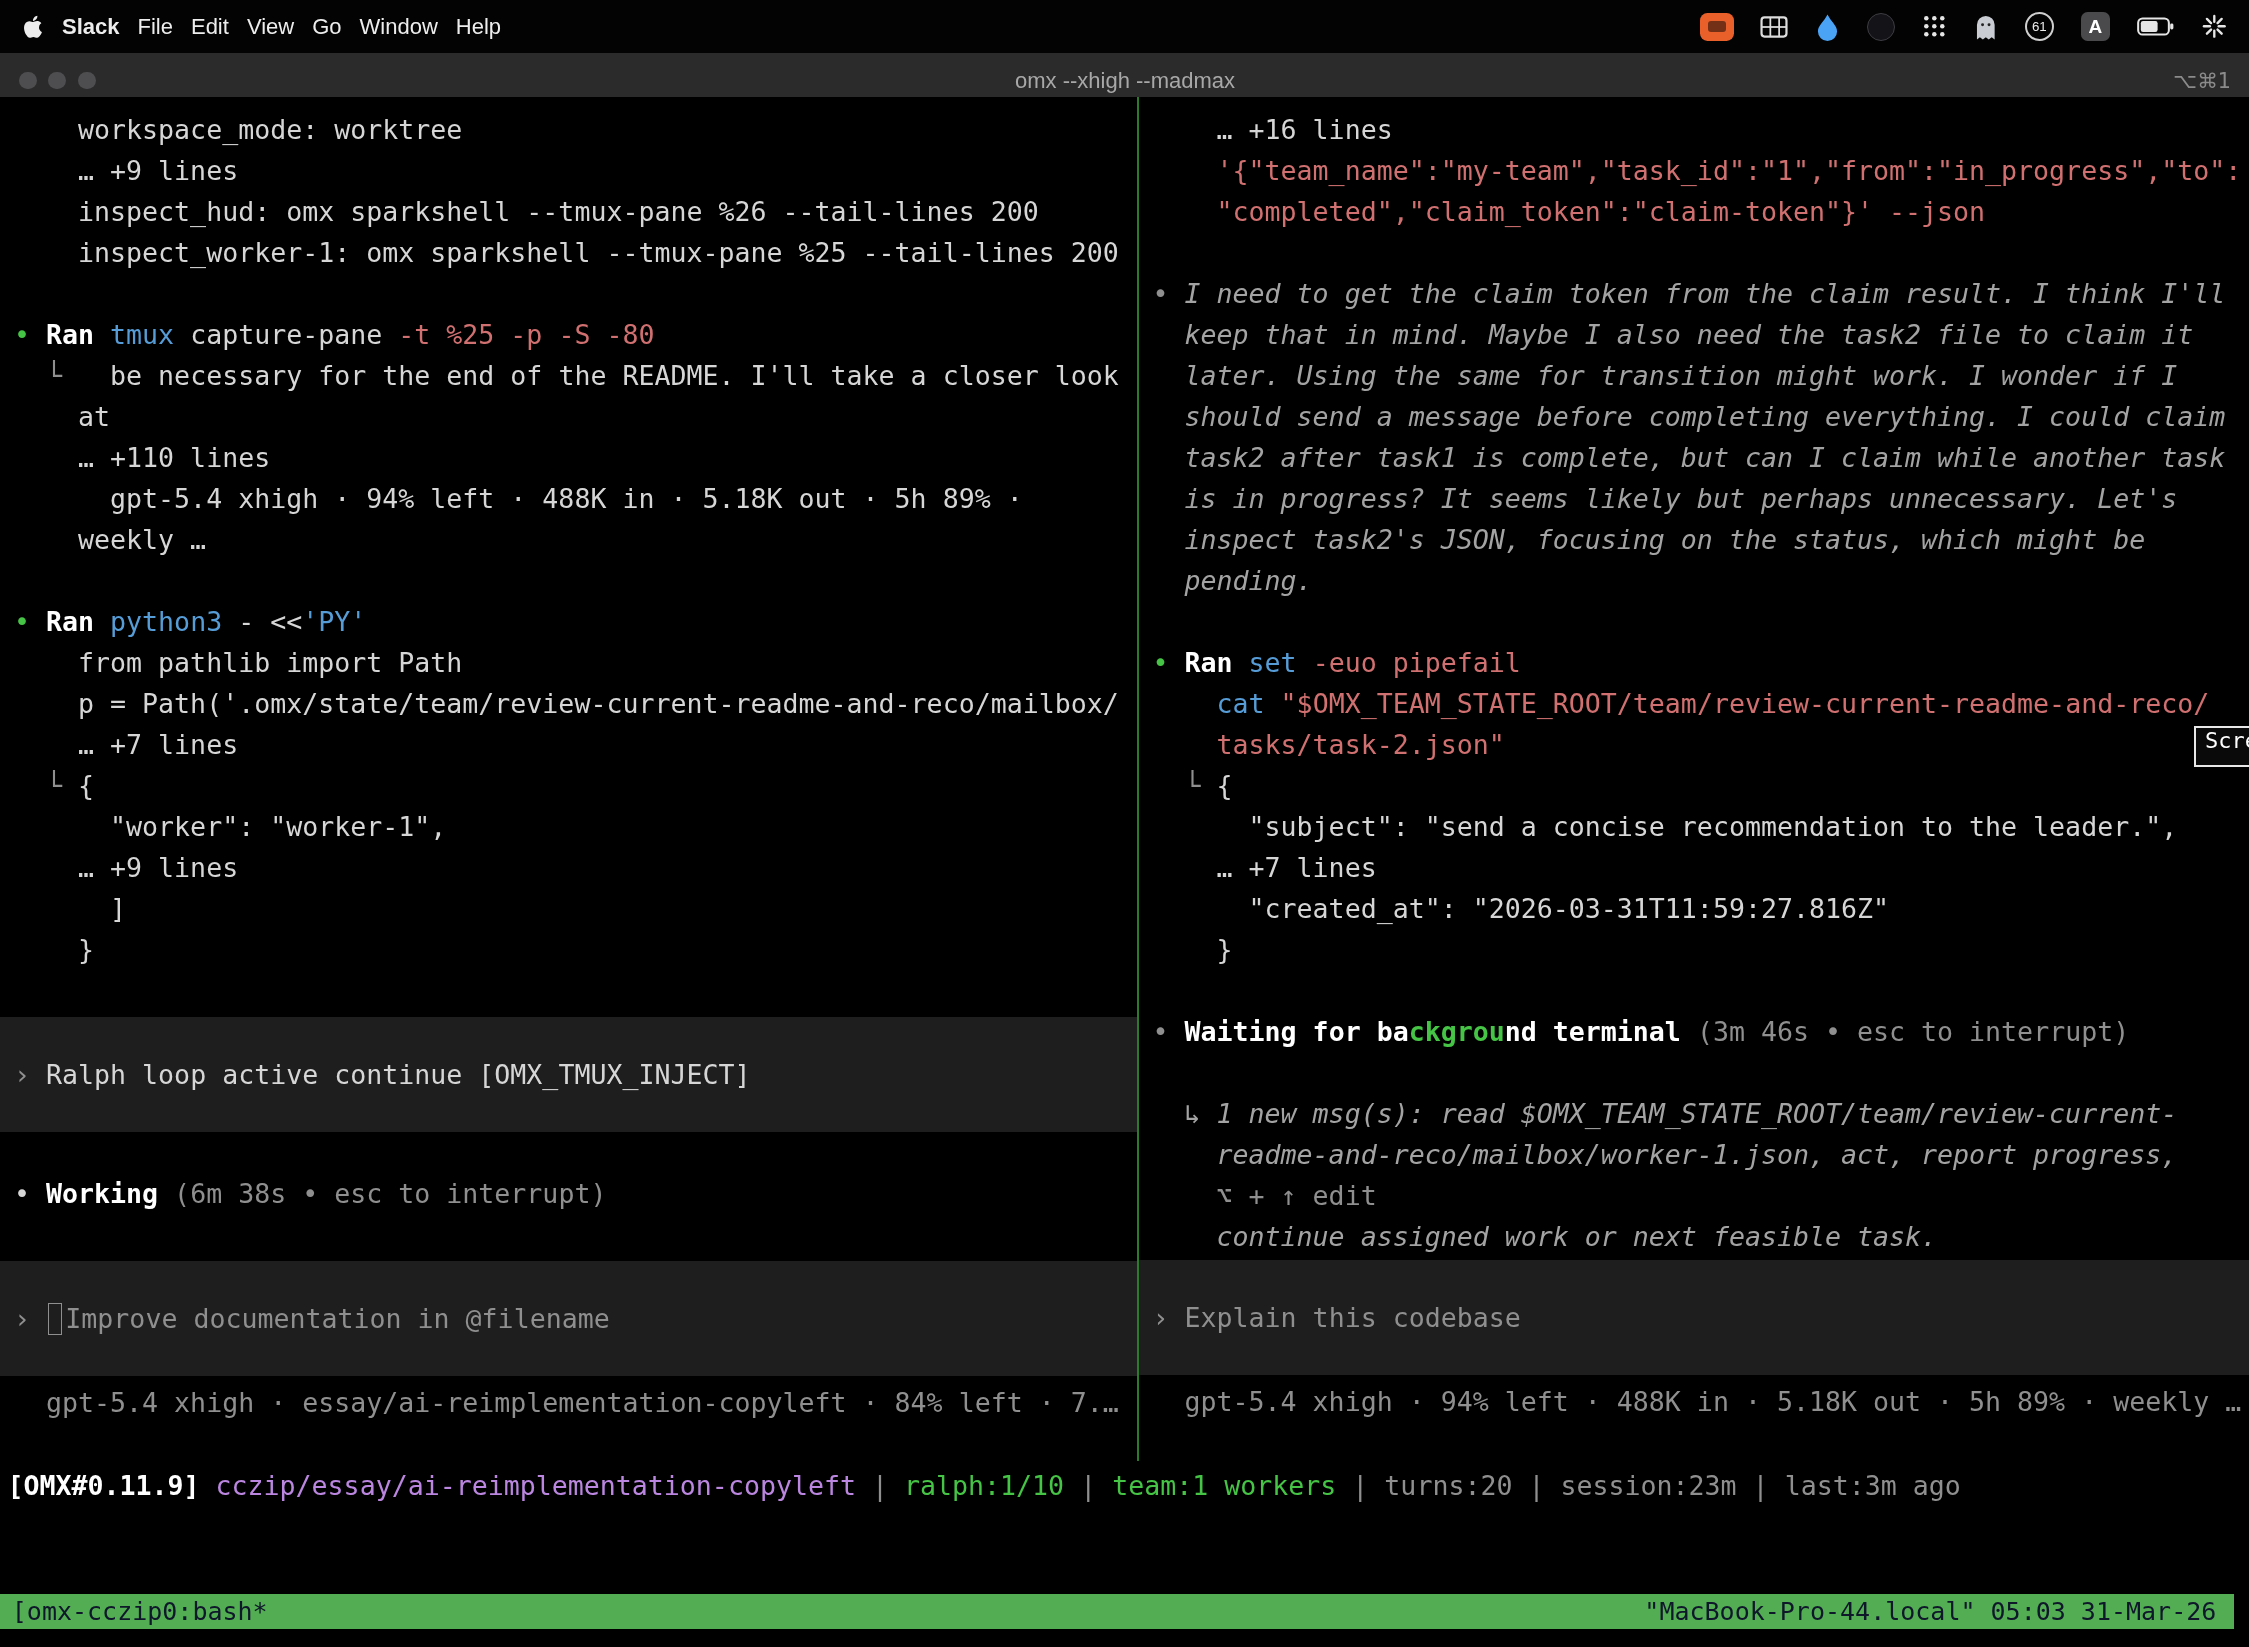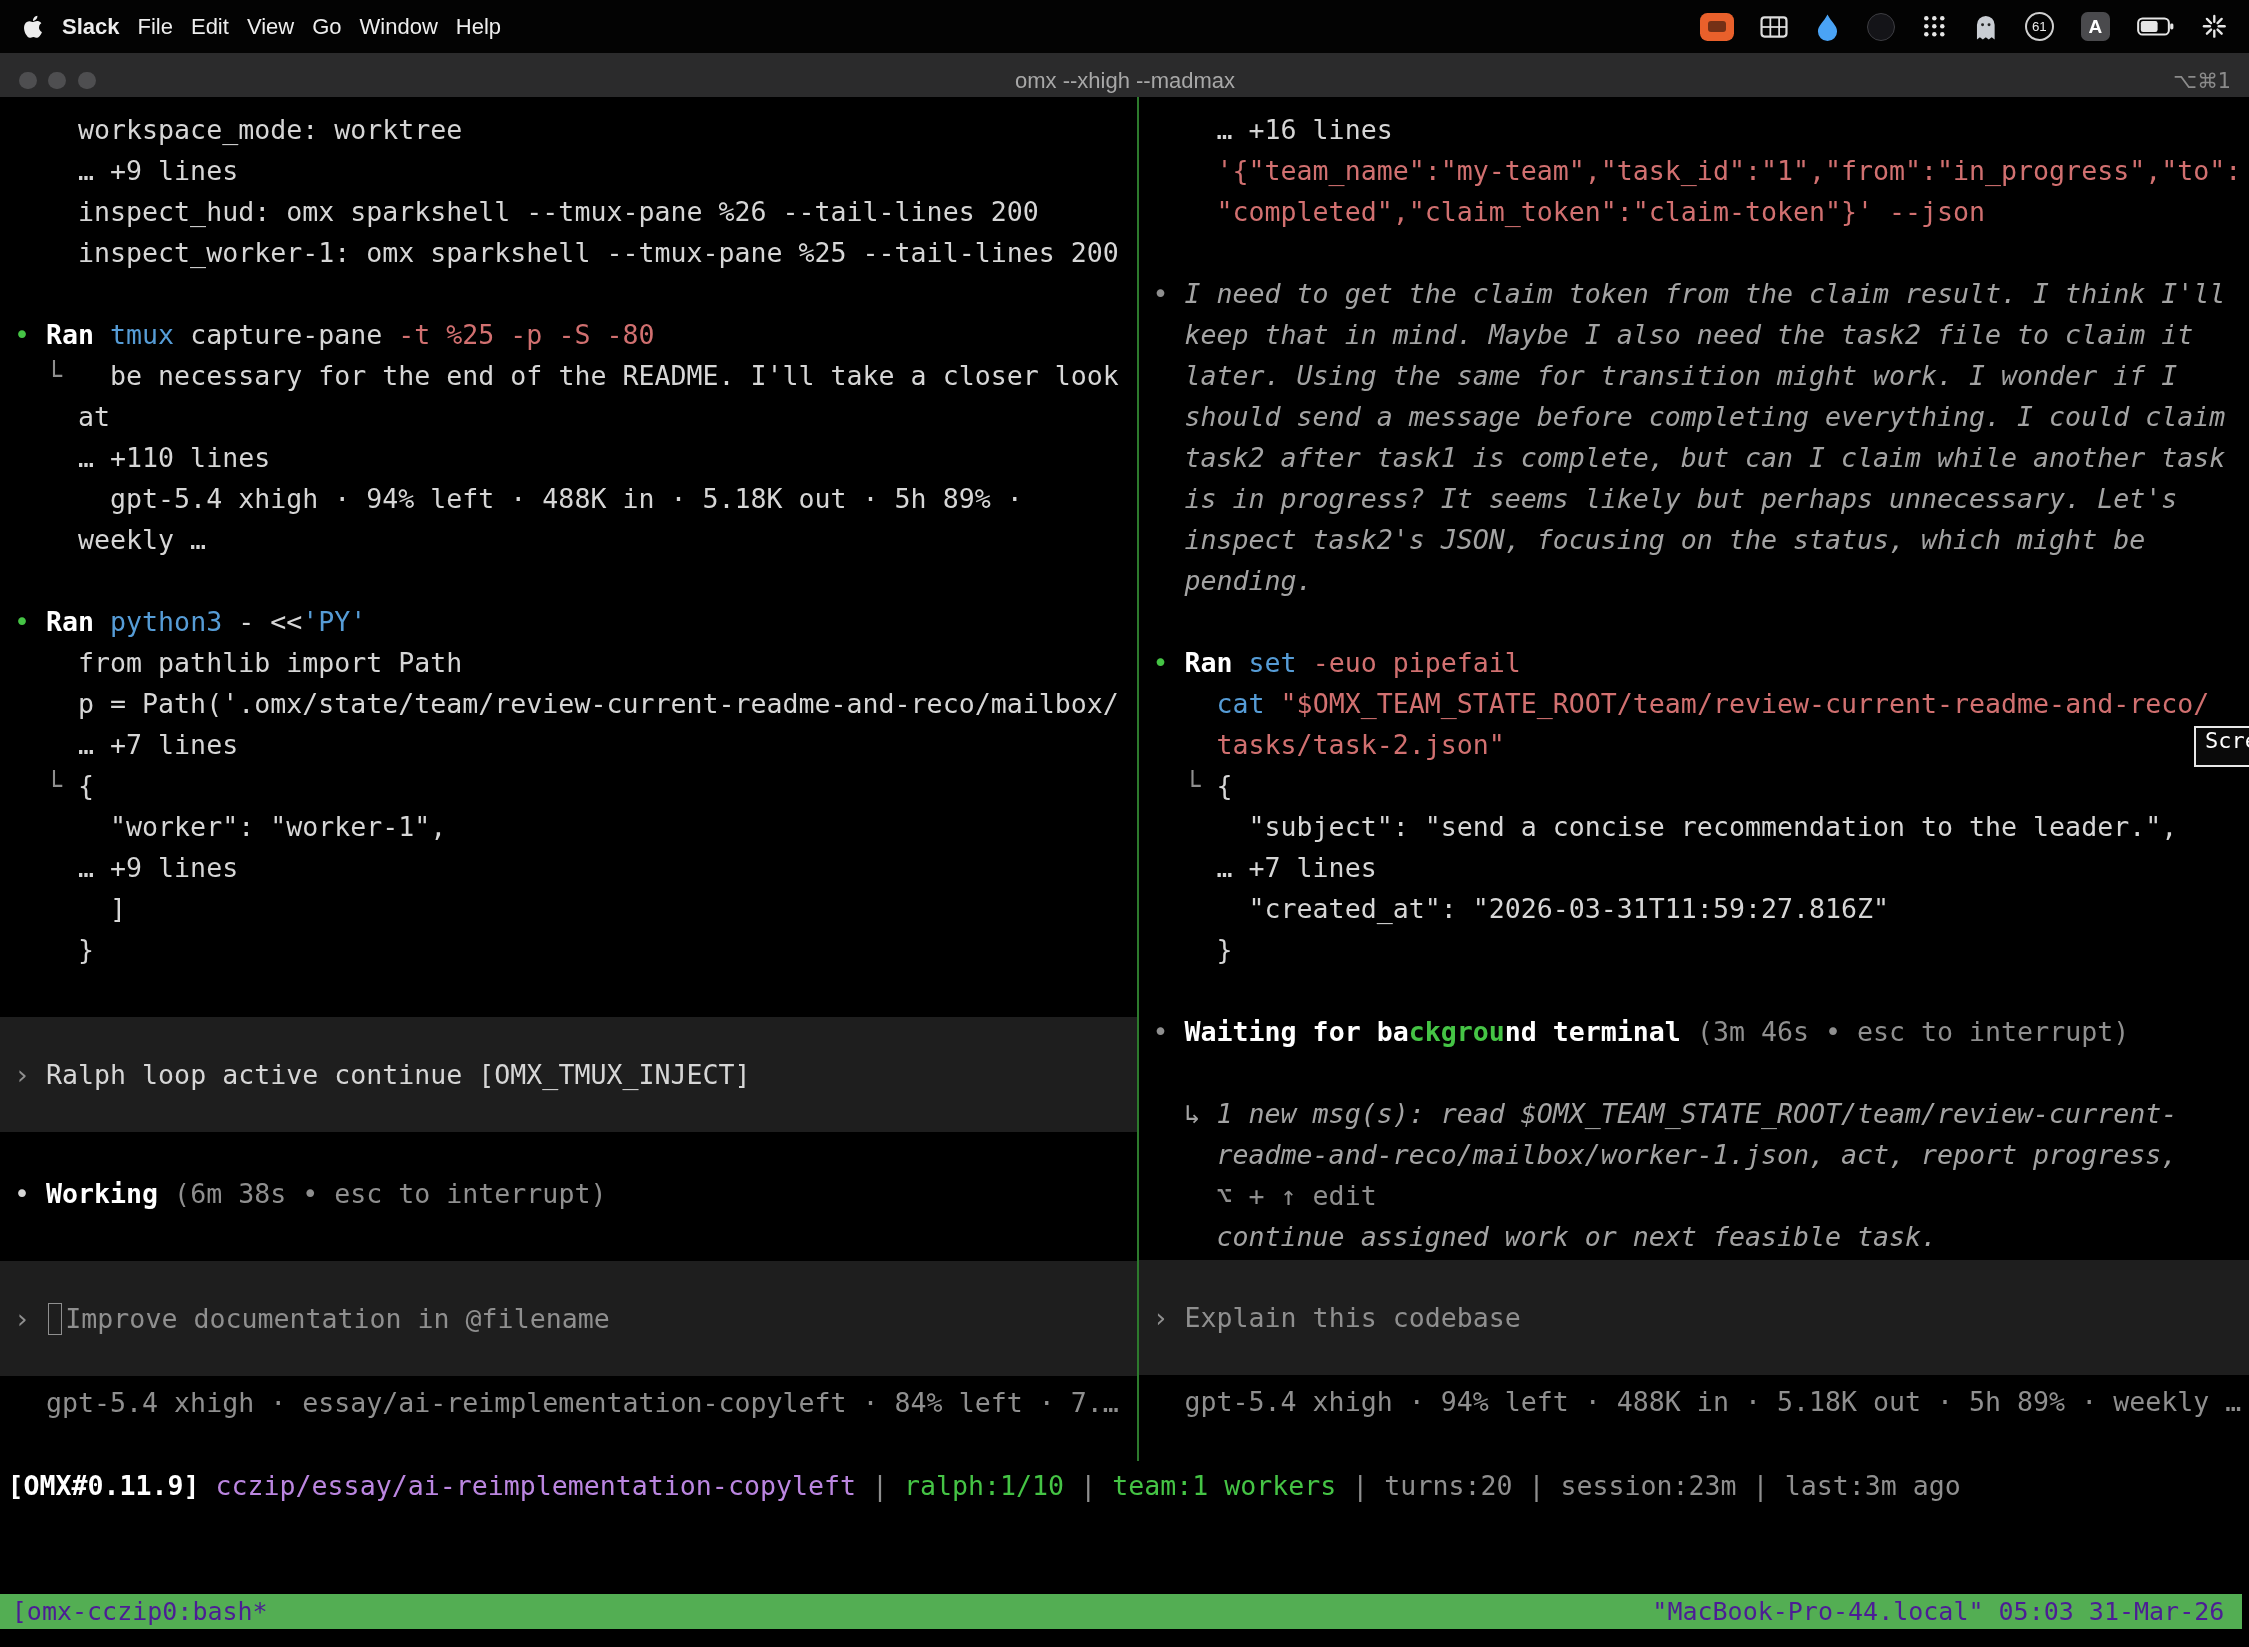--- a/index.html
+++ b/index.html
@@ -56,22 +56,22 @@
   .c-red { color:#d17070; }
   .c-grn { color:#45c445; }
   .c-bgrn{ color:#45c445; font-weight:700; }
   .c-gry { color:#8f8f8f; }
   .c-ita { color:#a3a3a3; font-style:italic; }
   .c-mag { color:#bb86e0; }
 
   .omx { margin-top:4.4px; }
   .omx .tl { padding-left:7.4px; }
 
-  .tmuxbar { position:absolute; left:0; right:8px; bottom:19px; height:35px;
-             background:#53ae53; color:#4c1d95; font-size:25px; display:flex;
+  .tmuxbar { position:absolute; left:0; right:16px; bottom:19px; height:35px;
+             background:#53ae53; color:#0f172a; font-size:25px; display:flex;
              align-items:center; padding:0 17.7px 0 11.8px; white-space:pre; }
   .tmux-right { margin-left:auto; }
 
   .overlay { position:absolute; top:726px; right:0; height:41px; width:56px;
              background:#0a0a0a; border:2.2px solid #e8e8e8; border-right:none;
              color:#ffffff; font-size:22px; display:flex; align-items:flex-start;
              padding-left:8.9px; overflow:hidden; z-index:5; }
 </style>
 </head>
 <body>

